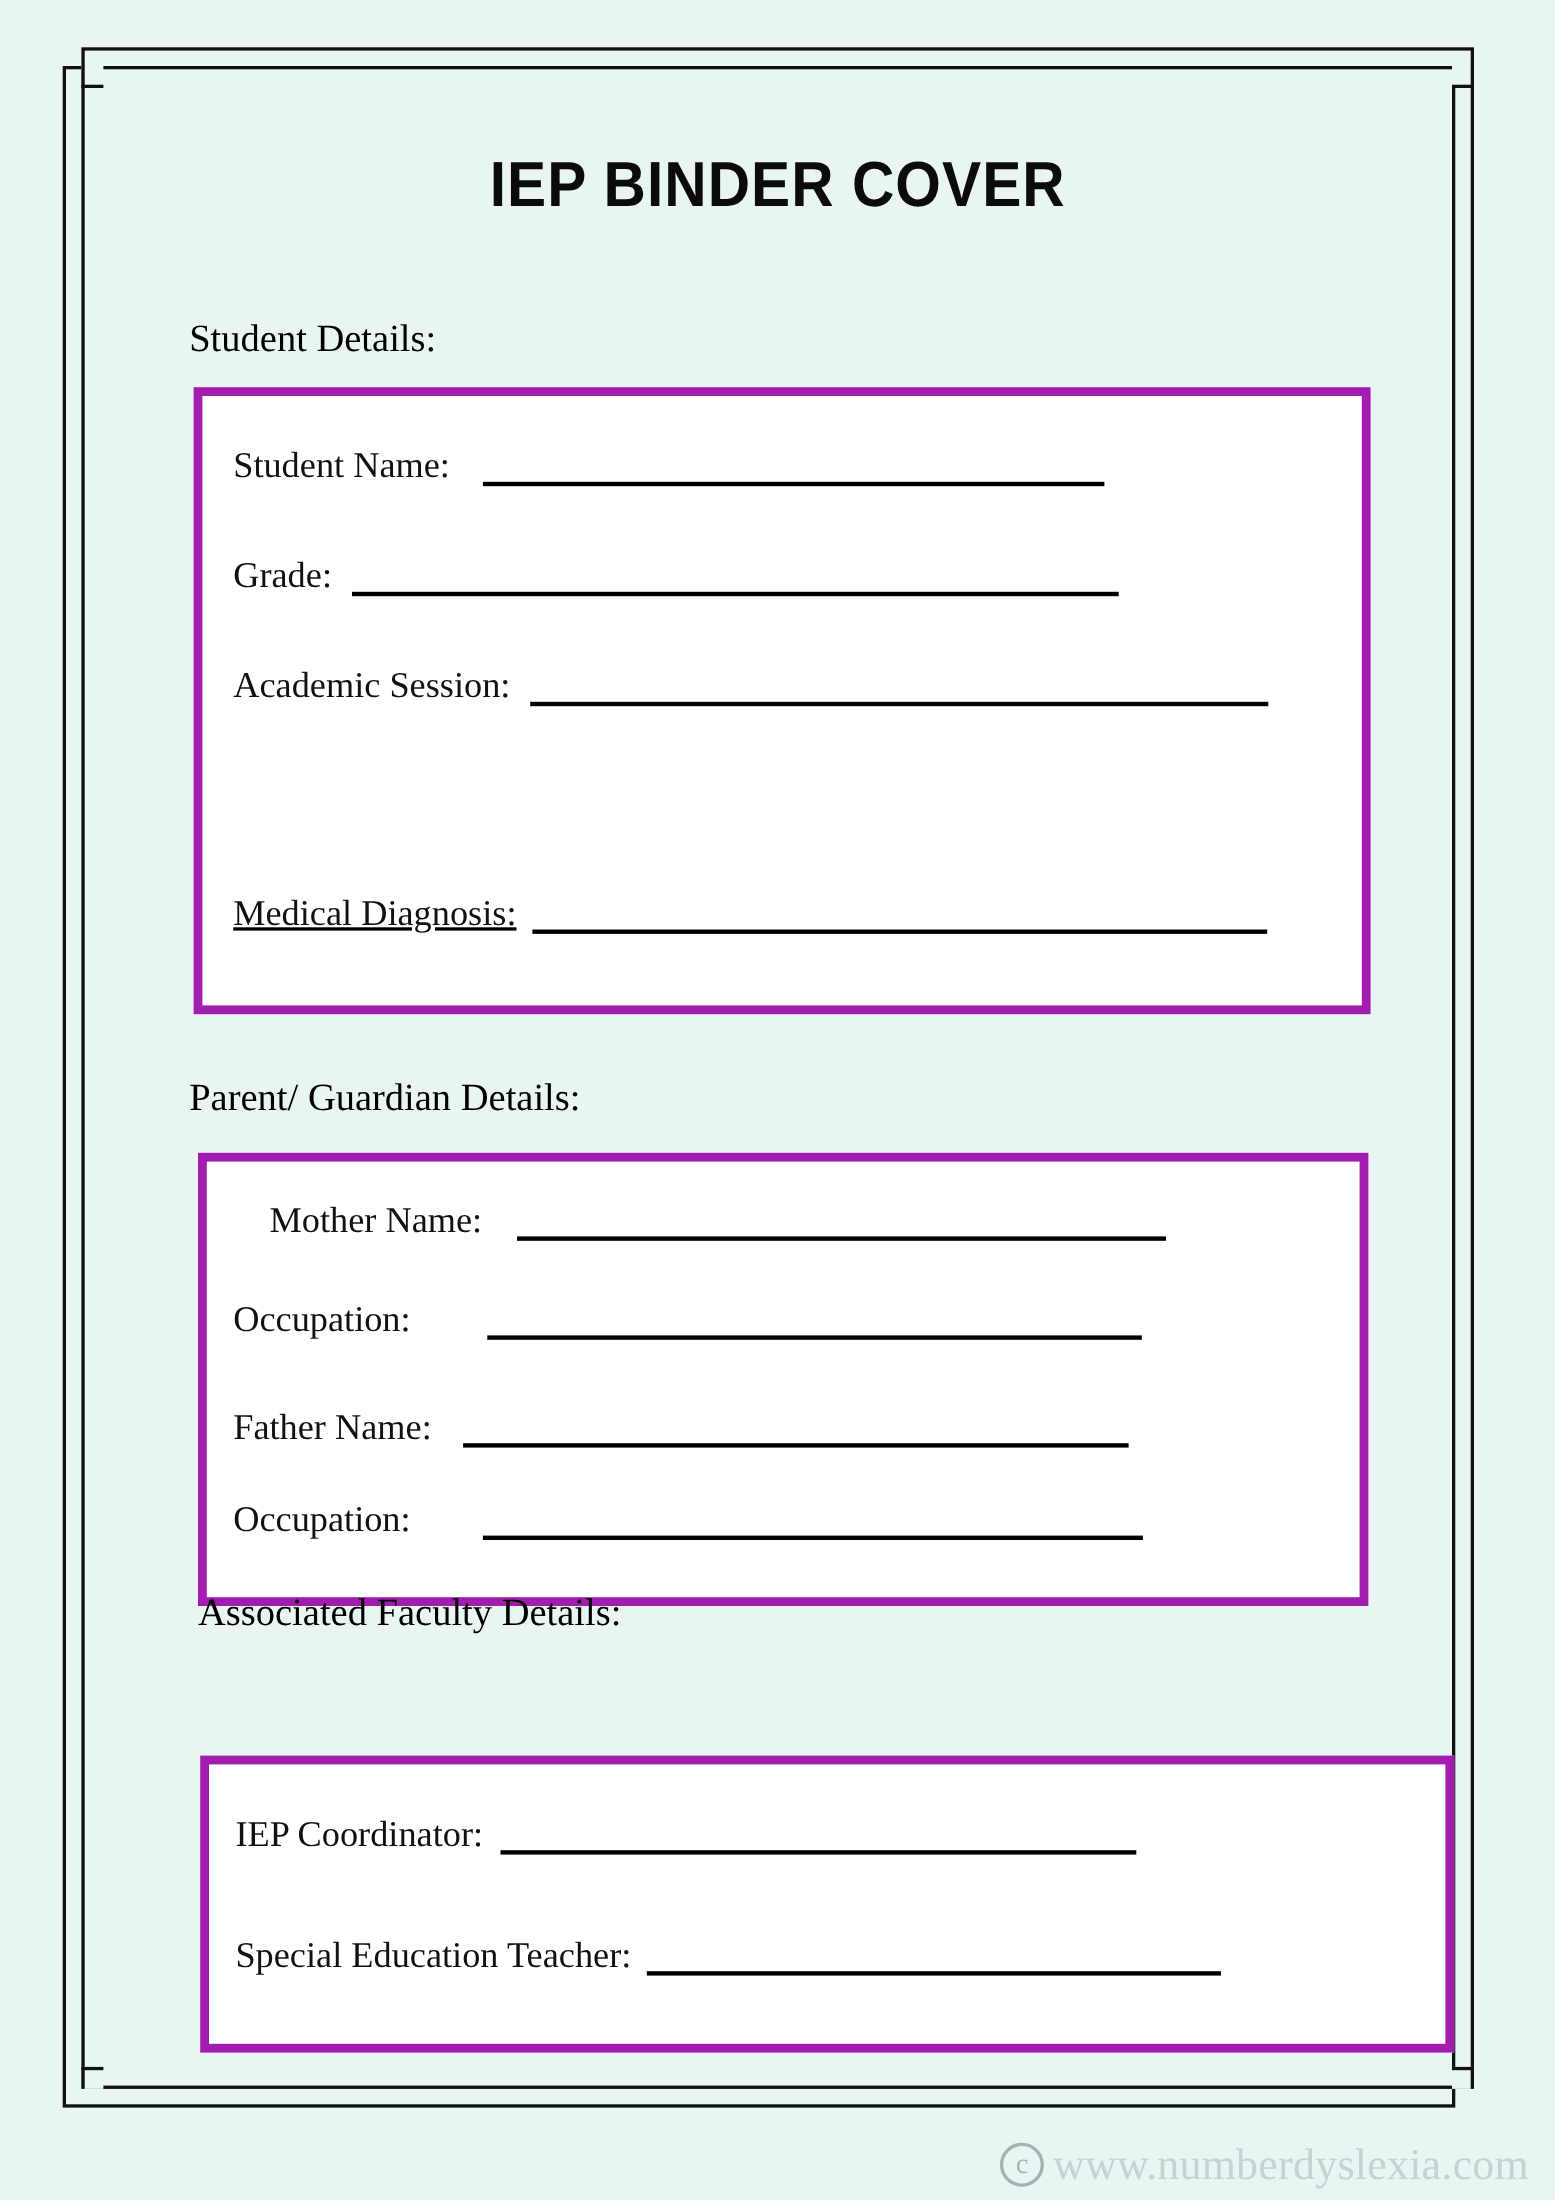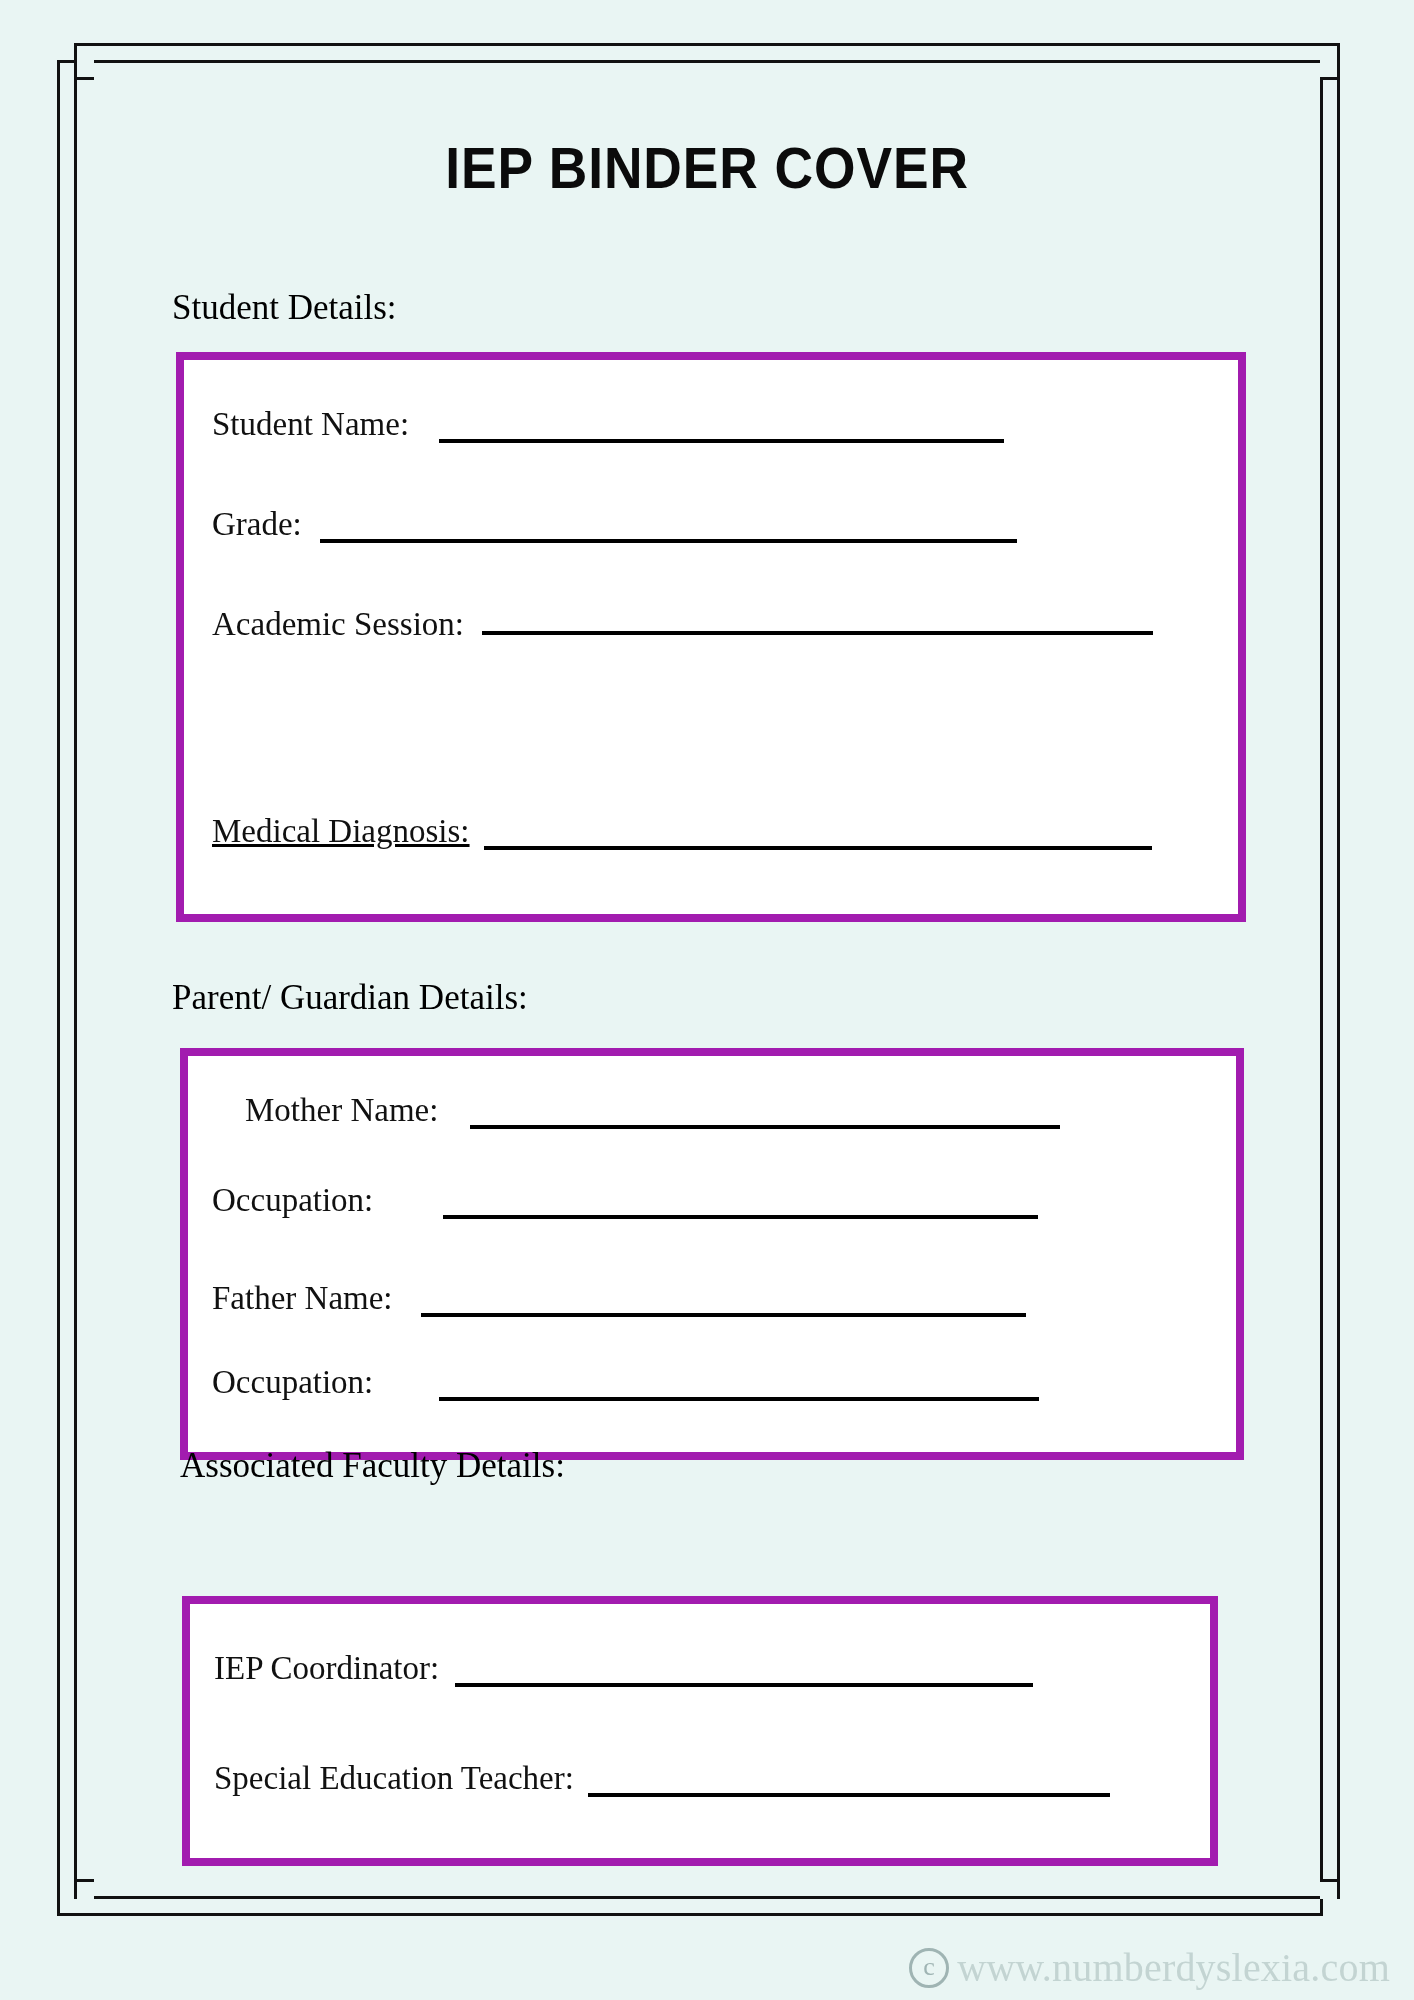--- a/index.html
+++ b/index.html
@@ -77,21 +77,21 @@
 
   
   .field-box {
     position: absolute;
     background: #ffffff;
     border: 8px solid #a21caf;
     box-sizing: border-box;
   }
   #box-student  { left: 176px; top: 352px;  width: 1070px; height: 570px; }
   #box-parent   { left: 180px; top: 1048px; width: 1064px; height: 412px; }
-  #box-faculty  { left: 182px; top: 1596px; width: 1036px; height: 270px; }
+  #box-faculty  { left: 182px; top: 1596px; width: 1140px; height: 270px; }
 
   
   .field-row {
     position: absolute;
     display: flex;
     align-items: baseline;
     white-space: nowrap;
   }
   .field-label {
     font-size: 33px;
@@ -103,21 +103,21 @@
     height: 0;
     border-bottom: 4px solid #000000;
     position: relative;
     top: 8px;
   }
 
   
   #box-student .field-row { left: 28px; }
   #row-student-name     { top: 48px; }
   #row-grade            { top: 148px; }
-  #row-session          { top: 248px; align-items: center; }
+  #row-session          { top: 248px; }
   #row-dob              { top: 348px; }
   #row-diagnosis        { top: 455px; text-decoration: underline; }
 
   
   #box-parent .field-row { left: 24px; }
   #row-mother-name      { top: 38px; margin-left: 33px; }
   #row-mother-occ       { top: 128px; }
   #row-father-name      { top: 226px; }
   #row-father-occ       { top: 310px; }
 

